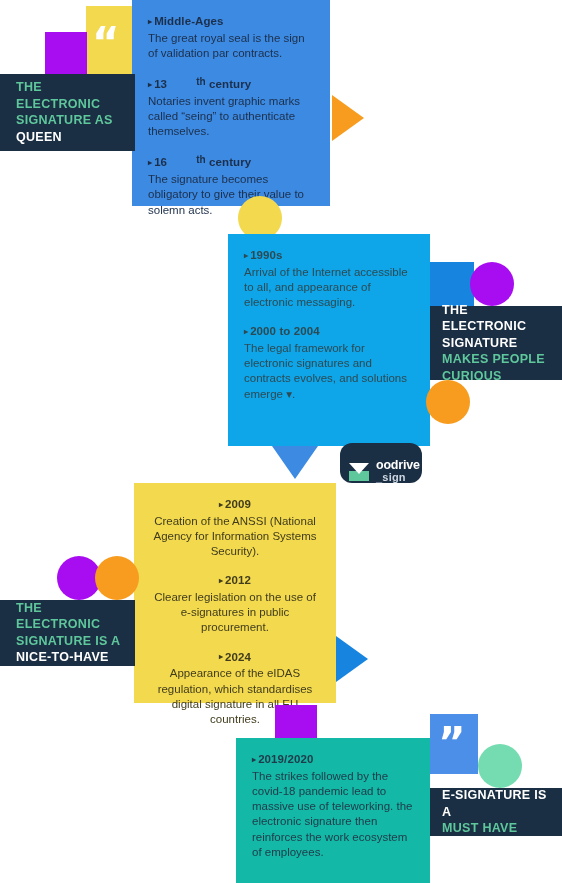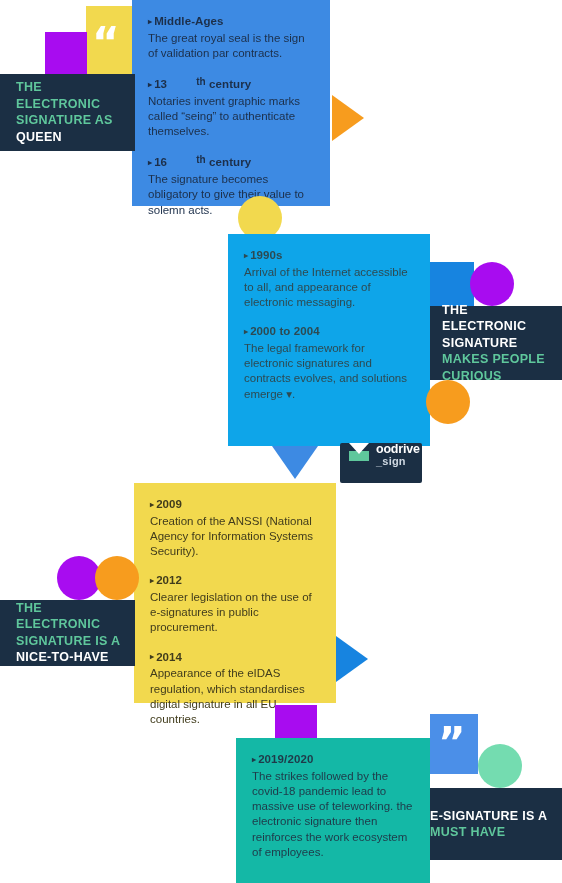--- a/index.html
+++ b/index.html
@@ -48,21 +48,21 @@
     line-height: 1.33;
     font-weight: normal;
   }
 
   
   .card-blue  { background: #3d8ae3; }
   .card-blue  .entry-date, .card-blue  .entry-text { color: #1c2f4a; }
   .card-green { background: #0ea5e9; }
   .card-green .entry-date, .card-green .entry-text { color: #2d4a52; }
   .card-yellow{ background: #f2d94e; }
-  .card-yellow .entry-date, .card-yellow .entry-text { color: #413c1c; }
+  .card-yellow .entry-date, .card-yellow .entry-text { color: #413c1c; text-align: center; }
   .card-cyan  { background: #14b8a6; }
   .card-cyan  .entry-date, .card-cyan  .entry-text { color: #1f3a49; }
 
   
   .label-panel {
     position: absolute;
     background: #1b2f44;
     padding: 13px 14px 14px 16px;
     display: flex;
     flex-direction: column;
@@ -85,23 +85,23 @@
     font-family: "DejaVu Sans", sans-serif;
     font-weight: bold;
     line-height: 1;
     user-select: none;
   }
 
   
   .logo-box {
     position: absolute;
     background: #1b2f44;
-    border-radius: 2px;
+    border-radius: 12px;
     display: flex;
-    align-items: flex-start;
+    align-items: flex-end;
     padding-left: 8px;
   }
   .logo-mark { position: relative; width: 22px; height: 20px; margin-right: 6px; }
   .logo-mark .lm-tri {
     position: absolute; left: 1px; top: 0;
     width: 0; height: 0;
     border-left: 10px solid transparent;
     border-right: 10px solid transparent;
     border-top: 11px solid #ffffff;
   }
@@ -212,21 +212,21 @@
       <div class="entry-text">Creation of the ANSSI (National Agency for Information Systems Security).</div>
     </div>
     <div class="entry">
       <div class="entry-date">
         <span class="mk">▸</span><span>2012</span>
       </div>
       <div class="entry-text">Clearer legislation on the use of e-signatures in public procurement.</div>
     </div>
     <div class="entry">
       <div class="entry-date">
-        <span class="mk">▸</span><span>2014</span>
+        <span class="mk">▸</span><span>2024</span>
       </div>
       <div class="entry-text">Appearance of the eIDAS regulation, which standardises digital signature in all EU countries.</div>
     </div>
   </div>
 
   <div class="circ" style="left:57px; top:556px; width:44px; height:44px; background:#a80cf0;"></div>
   <div class="circ" style="left:95px; top:556px; width:44px; height:44px; background:#f79c1e;"></div>
 
   <div class="label-panel" style="left:0px; top:600px; width:135px; height:66px;">
     <div class="label-line lt-teal">THE ELECTRONIC</div>
@@ -247,18 +247,18 @@
         <span class="mk">▸</span><span>2019/2020</span>
       </div>
       <div class="entry-text">The strikes followed by the covid-18 pandemic lead to massive use of teleworking. the electronic signature then reinforces the work ecosystem of employees.</div>
     </div>
   </div>
 
   <div class="sq" style="left:430px; top:714px; width:48px; height:60px; background:#4b8fe8;"></div>
   <div class="circ" style="left:478px; top:744px; width:44px; height:44px; background:#74dcb0;"></div>
   <div class="quote" style="left:438px; top:722px; font-size:42px;">”</div>
 
-  <div class="label-panel" style="left:430px; top:788px; width:132px; height:72px; padding:10px 10px 10px 0;">
+  <div class="label-panel" style="left:430px; top:788px; width:132px; height:48px; padding:10px 10px 10px 12px;">
     <div class="label-line lt-white">E-SIGNATURE IS A</div>
     <div class="label-line lt-teal">MUST HAVE</div>
   </div>
 
 </div>
 
 </body></html>

